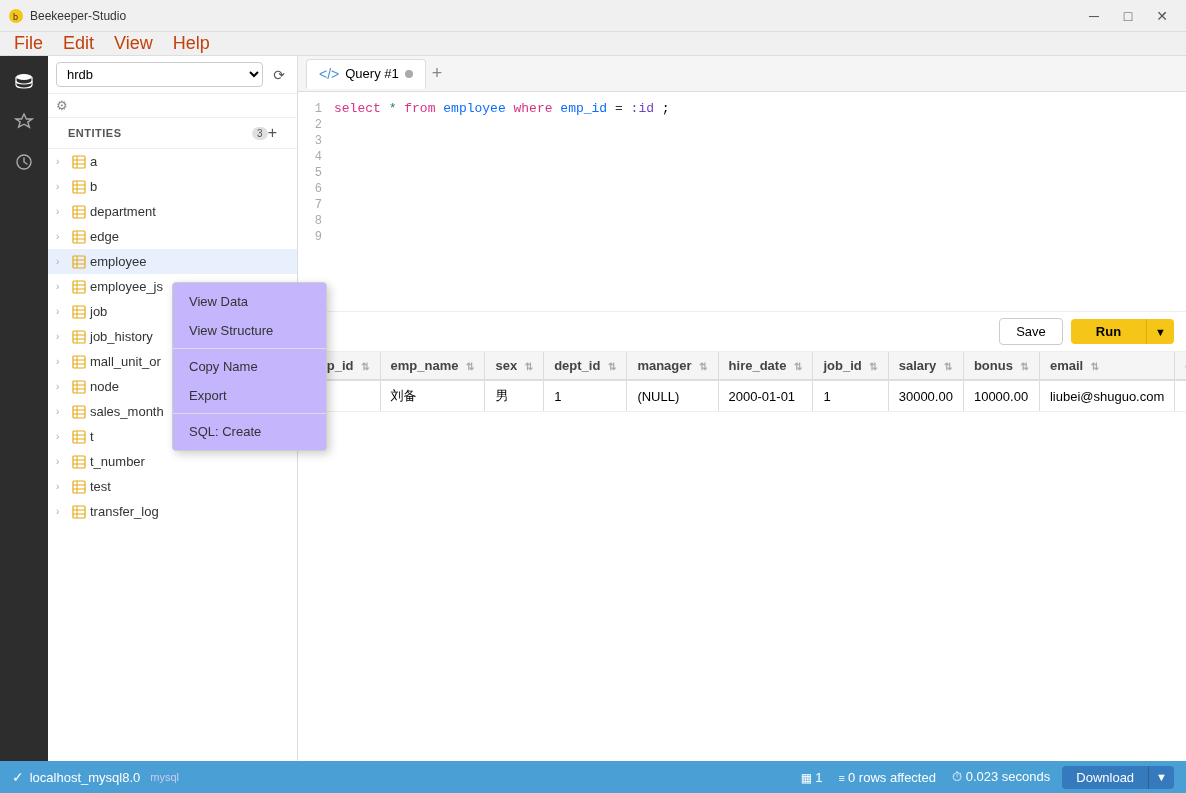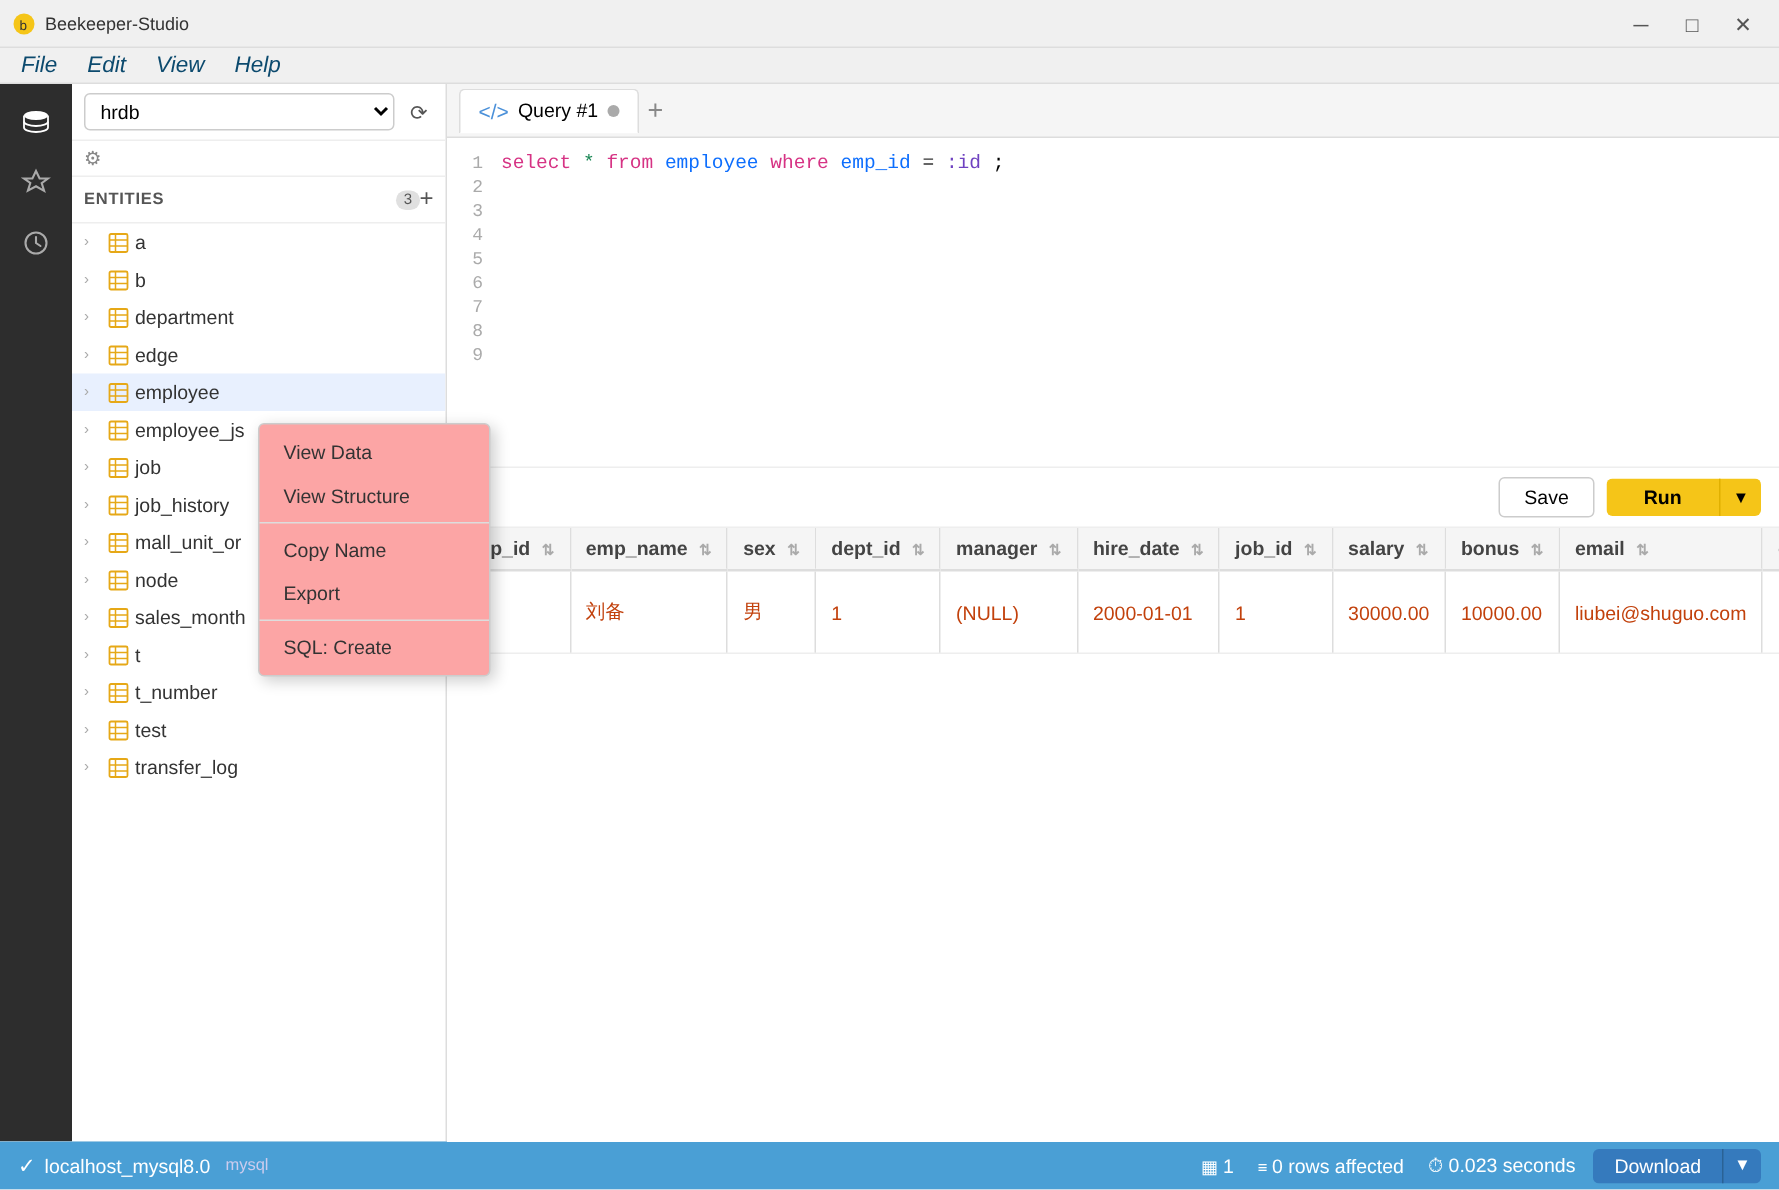--- a/index.html
+++ b/index.html
@@ -7,54 +7,54 @@
 
     
     .titlebar { background: #f0f0f0; height: 32px; display: flex; align-items: center; padding: 0 8px; border-bottom: 1px solid #ddd; user-select: none; }
     .titlebar-icon { width: 16px; height: 16px; margin-right: 6px; }
     .titlebar-title { font-size: 12px; color: #333; flex: 1; }
     .titlebar-controls { display: flex; gap: 2px; }
     .titlebar-btn { width: 32px; height: 28px; border: none; background: transparent; cursor: pointer; font-size: 14px; display: flex; align-items: center; justify-content: center; color: #555; }
 
     
     .menubar { background: #f0f0f0; height: 24px; display: flex; align-items: center; padding: 0 4px; border-bottom: 1px solid #ddd; }
-    .menubar-item { padding: 2px 10px; font-size: 15px; color: #0c4a6e; cursor: pointer; border-radius: 2px; font-style: italic; }
+    .menubar-item { padding: 2px 10px; font-size: 18px; color: #c2410c; cursor: pointer; border-radius: 2px; }
 
     
     .main { display: flex; flex: 1; overflow: hidden; }
 
     
     .sidebar-icons { width: 48px; background: #2d2d2d; display: flex; flex-direction: column; align-items: center; padding-top: 8px; gap: 4px; }
     .sidebar-icon-btn { width: 36px; height: 36px; border-radius: 6px; display: flex; align-items: center; justify-content: center; cursor: pointer; color: #aaa; font-size: 18px; }
     .sidebar-icon-btn.active { color: #fff; }
 
     
     .entity-panel { width: 250px; background: #fff; border-right: 1px solid #ddd; display: flex; flex-direction: column; overflow: hidden; }
     .entity-panel-header { padding: 6px 8px; display: flex; align-items: center; gap: 6px; border-bottom: 1px solid #eee; }
     .db-select-wrap { display: flex; align-items: flex-end; flex: 1; border: 1px solid #ccc; border-radius: 4px; overflow: hidden; }
     .db-select { border: none; outline: none; background: transparent; font-size: 13px; padding: 3px 6px; flex: 1; cursor: pointer; }
     .refresh-btn { background: none; border: none; cursor: pointer; color: #555; font-size: 14px; padding: 2px 4px; }
     .filter-row { display: flex; align-items: center; padding: 4px 8px; border-bottom: 1px solid #eee; gap: 4px; }
     .filter-input { flex: 1; border: 1px solid #ddd; border-radius: 3px; padding: 3px 6px; font-size: 12px; outline: none; }
     .filter-btn { background: none; border: none; cursor: pointer; color: #888; font-size: 13px; }
-    .entities-header { display: flex; align-items: center; padding: 6px 8px; border-bottom: 1px solid #eee; }
+    .entities-header { display: flex; align-items: center; padding: 6px 20px; border-bottom: 1px solid #eee; }
     .entities-label { font-size: 11px; font-weight: 700; color: #555; letter-spacing: 0.5px; flex: 1; }
     .entities-count { background: #e0e0e0; border-radius: 8px; font-size: 10px; padding: 1px 5px; color: #555; margin-left: 4px; }
     .add-btn { background: none; border: none; cursor: pointer; font-size: 16px; color: #555; }
 
     .entity-list { flex: 1; overflow-y: auto; }
     .entity-item { display: flex; align-items: center; padding: 5px 8px; cursor: pointer; gap: 4px; }
     .entity-item.active { background: #e8f0fe; }
     .chevron { font-size: 10px; color: #aaa; width: 12px; }
     .table-icon { width: 14px; height: 14px; display: inline-flex; align-items: center; justify-content: center; }
     .table-icon svg { width: 14px; height: 14px; }
     .entity-name { font-size: 13px; color: #333; }
 
     
-    .context-menu { position: absolute; left: 172px; top: 282px; background: #fca5a5; border: 1px solid #ccc; border-radius: 4px; box-shadow: 3px 3px 10px rgba(0,0,0,0.2); z-index: 1000; width: 155px; padding: 4px 0; }
+    .context-menu { position: absolute; left: 172px; top: 282px; background: #c4b5fd; border: 1px solid #ccc; border-radius: 4px; box-shadow: 3px 3px 10px rgba(0,0,0,0.2); z-index: 1000; width: 155px; padding: 4px 0; }
     .context-menu-item { padding: 7px 16px; font-size: 13px; color: #333; cursor: pointer; }
     .context-menu-separator { height: 1px; background: #ddd; margin: 3px 0; }
 
     
     .right-panel { flex: 1; display: flex; flex-direction: column; overflow: hidden; }
 
     
     .tab-bar { background: #f5f5f5; border-bottom: 1px solid #ddd; display: flex; align-items: center; padding: 0 8px; height: 36px; }
     .tab-item { display: flex; align-items: center; gap: 6px; padding: 6px 12px; border-radius: 4px 4px 0 0; font-size: 13px; cursor: pointer; border: 1px solid transparent; }
     .tab-item.active { background: #fff; border-color: #ddd; border-bottom-color: #fff; }
@@ -79,21 +79,21 @@
     .query-toolbar { display: flex; align-items: center; justify-content: flex-end; padding: 6px 12px; border-bottom: 1px solid #eee; background: #fff; gap: 8px; }
     .save-btn { padding: 5px 16px; border: 1px solid #ccc; background: #fff; border-radius: 4px; cursor: pointer; font-size: 13px; }
     .run-btn-group { display: flex; border-radius: 4px; overflow: hidden; }
     .run-btn { padding: 5px 25px; background: #f5c518; border: none; cursor: pointer; font-size: 13px; font-weight: 600; }
     .run-btn-arrow { padding: 5px 8px; background: #f5c518; border: none; border-left: 1px solid #e0b000; cursor: pointer; font-size: 11px; }
 
     
     .results-area { flex: 1; overflow: auto; background: #fff; }
     .results-table { width: 100%; border-collapse: collapse; font-size: 13px; }
     .results-table th { background: #f5f5f5; border-bottom: 2px solid #ddd; border-right: 1px solid #ddd; padding: 6px 10px; text-align: left; font-weight: 600; color: #444; white-space: nowrap; position: sticky; top: 0; }
-    .results-table td { border-bottom: 1px solid #eee; border-right: 1px solid #ddd; padding: 18px 10px; color: #c2410c; white-space: nowrap; }
+    .results-table td { border-bottom: 1px solid #eee; border-right: 1px solid #ddd; padding: 6px 10px; color: #000000; white-space: nowrap; }
     .sort-icon { color: #aaa; font-size: 10px; margin-left: 4px; }
 
     
     .statusbar { height: 32px; background: #4a9fd5; display: flex; align-items: center; padding: 0 12px; gap: 12px; }
     .status-conn { display: flex; align-items: center; gap: 6px; color: #fff; font-size: 13px; flex: 1; }
     .status-check { color: #fff; font-size: 14px; }
     .status-info { display: flex; align-items: center; gap: 16px; color: #fff; font-size: 13px; }
     .download-btn-group { display: flex; border-radius: 4px; overflow: hidden; }
     .download-btn { padding: 4px 14px; background: #357abd; border: none; cursor: pointer; font-size: 13px; color: #fff; font-weight: 400; }
     .download-arrow { padding: 4px 7px; background: #357abd; border: none; border-left: 1px solid #2a6295; cursor: pointer; font-size: 11px; color: #fff; }

